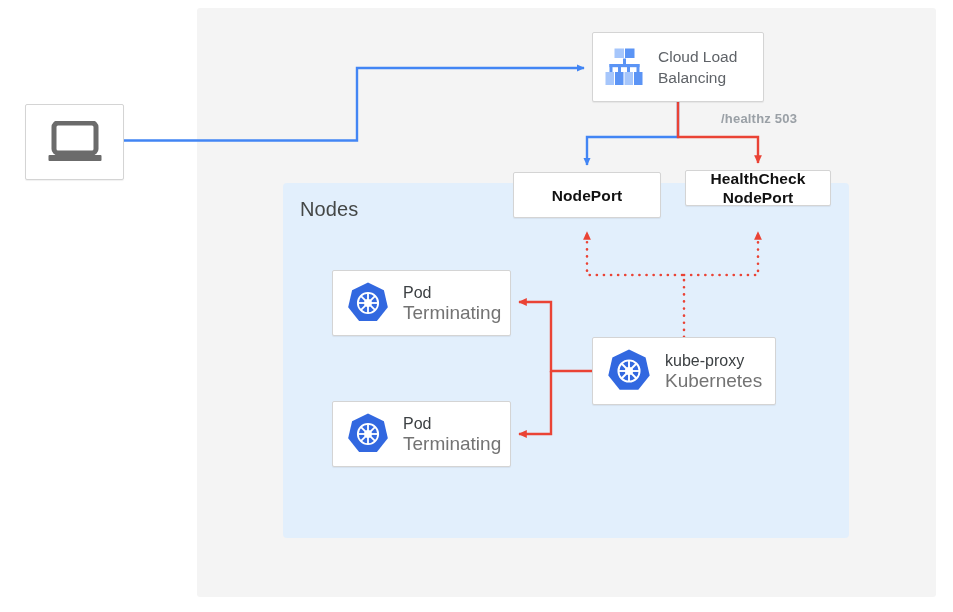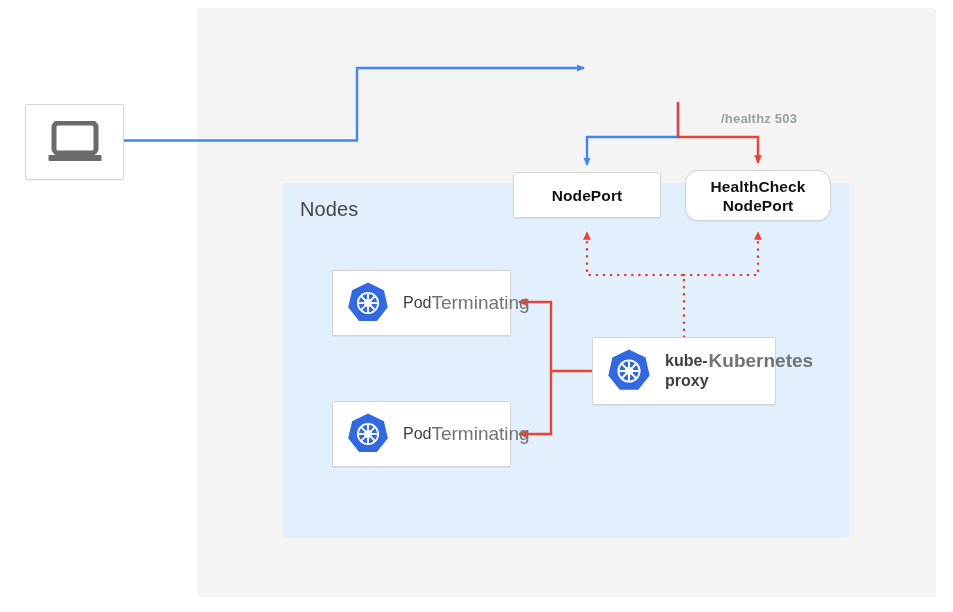--- a/index.html
+++ b/index.html
@@ -106,61 +106,60 @@
   .nodeport-box {
     left: 513px;
     top: 172px;
     width: 148px;
     height: 46px;
   }
   .hc-nodeport-box {
     left: 685px;
     top: 170px;
     width: 146px;
-    height: 51px;
-    border-radius: 13px;
+    height: 36px;
   }
   .port-label {
     position: absolute;
     left: 0; top: 50%;
     transform: translateY(-50%);
     width: 100%;
     text-align: center;
     font-size: 15.5px;
     font-weight: bold;
     color: #111111;
     line-height: 19px;
     white-space: pre-line;
     letter-spacing: .1px;
   }
 
   
   .pod-box-1 { left: 332px; top: 270px; width: 179px; height: 66px; }
   .pod-box-2 { left: 332px; top: 401px; width: 179px; height: 66px; }
-  .kproxy-box { left: 592px; top: 337px; width: 184px; height: 68px; font-weight: bold; }
+  .kproxy-box { left: 592px; top: 337px; width: 184px; height: 68px; }
 
   .node-card-inner {
     position: absolute;
     inset: 0;
     display: flex;
     align-items: center;
     padding-left: 12px;
     box-sizing: border-box;
   }
   .k8s-icon {
     width: 46px;
     height: 46px;
     flex: 0 0 auto;
   }
   .kproxy-box .k8s-icon { width: 48px; height: 48px; }
 
   .node-text {
     margin-left: 12px;
     display: flex;
-    flex-direction: row;
+    flex-direction: column;
     justify-content: center;
   }
   .node-title {
     font-size: 16px;
     color: #3c4043;
     line-height: 20px;
   }
   .node-sub {
     font-size: 19px;
     color: #737373;
@@ -233,20 +232,38 @@
 
   <div class="healthz-label">/healthz 503</div>
 
   <div class="card client-box">
     <svg class="laptop-icon" viewBox="0 0 56 42">
       <rect x="7" y="2" width="42" height="30" rx="4" ry="4" fill="none" stroke="#6b6b6b" stroke-width="5"></rect>
       <rect x="1.5" y="34" width="53" height="6" rx="1" ry="1" fill="#6b6b6b"></rect>
     </svg>
   </div>
 
+  <div class="card clb-box">
+    <svg class="clb-icon" viewBox="0 0 42 40">
+      <rect x="11.5" y="1.5" width="9.5" height="9.5" fill="#a6c6fb"></rect>
+      <rect x="22" y="1.5" width="9.5" height="9.5" fill="#5b94f5"></rect>
+      <rect x="20" y="11.5" width="3" height="6.5" fill="#5b94f5"></rect>
+      <rect x="6.5" y="17" width="30" height="3.2" fill="#5b94f5"></rect>
+      <rect x="6.5" y="17" width="3" height="8" fill="#5b94f5"></rect>
+      <rect x="15" y="17" width="3" height="8" fill="#5b94f5"></rect>
+      <rect x="24" y="17" width="3" height="8" fill="#5b94f5"></rect>
+      <rect x="33.5" y="17" width="3" height="8" fill="#5b94f5"></rect>
+      <rect x="2.5" y="25" width="8.5" height="13" fill="#a6c6fb"></rect>
+      <rect x="12" y="25" width="8.5" height="13" fill="#5b94f5"></rect>
+      <rect x="21.5" y="25" width="8.5" height="13" fill="#a6c6fb"></rect>
+      <rect x="31" y="25" width="8.5" height="13" fill="#5b94f5"></rect>
+    </svg>
+    <div class="clb-text">Cloud Load
+Balancing</div>
+  </div>
 
   <div class="card nodeport-box">
     <div class="port-label">NodePort</div>
   </div>
 
   <div class="card hc-nodeport-box">
     <div class="port-label">HealthCheck
 NodePort</div>
   </div>
 

